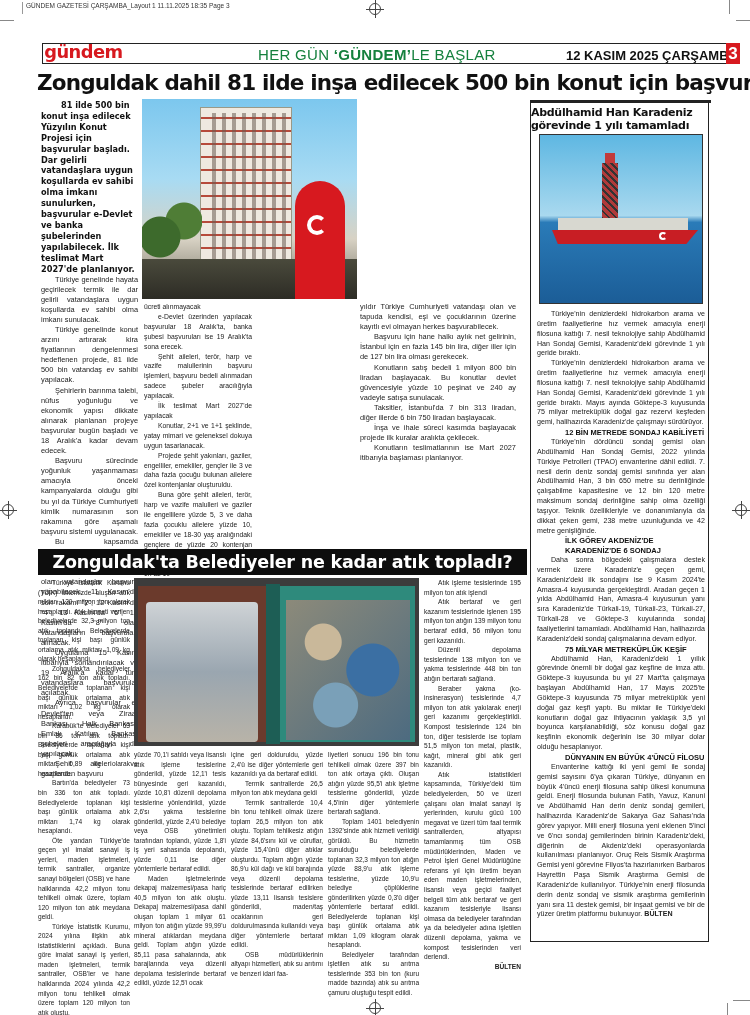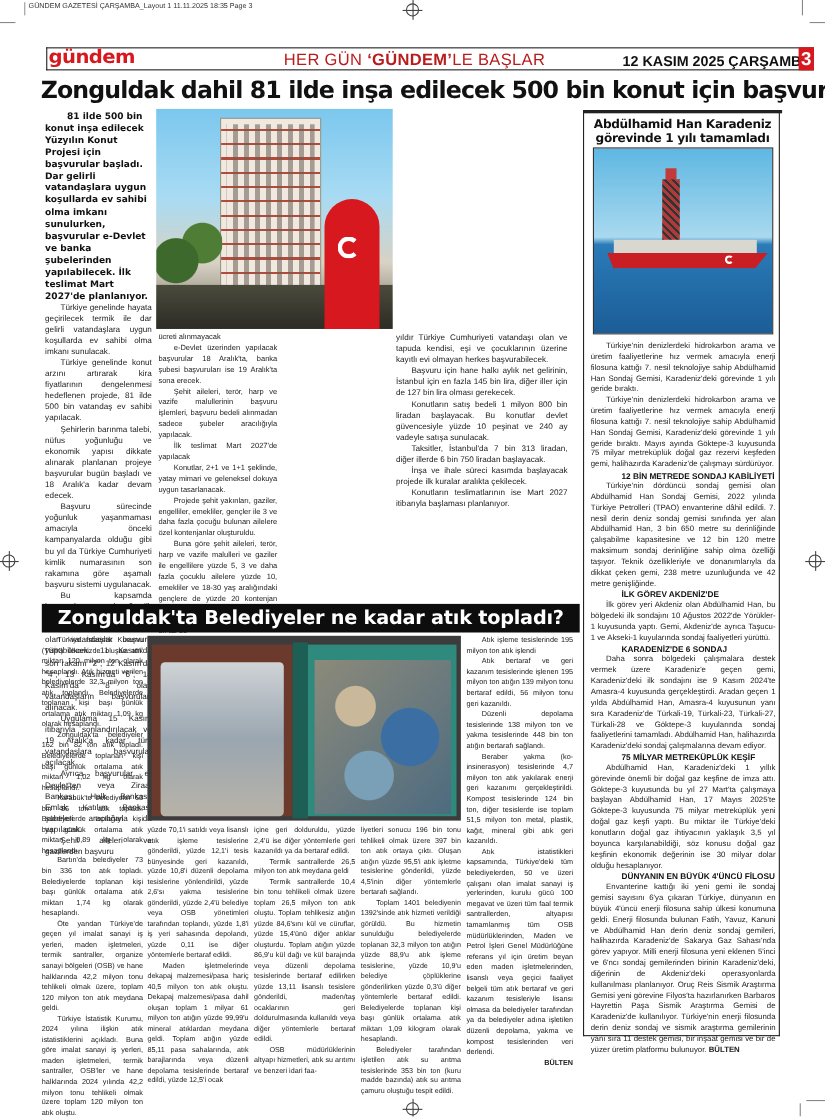--- a/index.html
+++ b/index.html
@@ -6,39 +6,39 @@
 body{width:750px;height:1015px;background:#fff;position:relative;overflow:hidden;font-family:"Liberation Sans",sans-serif;color:#1a1a1a}
 .abs{position:absolute}
 .slug{left:22px;top:2px;font-size:6.5px;color:#333;border-left:1px solid #999;padding-left:3px;height:12px;line-height:8px}
 .crop{background:#888}
 .reg{width:12px;height:12px;border:1px solid #444;border-radius:50%}
 .reg::before,.reg::after{content:"";position:absolute;background:#444}
 .reg::before{left:5px;top:-4px;width:1px;height:18px}
 .reg::after{top:5px;left:-4px;height:1px;width:18px}
 .masthead{left:42px;top:43px;width:698px;height:21px;border:1px solid #222;border-right:none;display:flex;align-items:flex-start}
 .logo{color:#d7191f;font-weight:bold;font-size:17px;font-family:"DejaVu Sans",sans-serif;letter-spacing:-0.5px;margin-left:3px;line-height:1;transform:scaleX(1.05)}
-.slogan{position:absolute;left:215px;top:2px;font-size:15px;color:#b91c1c;letter-spacing:0.3px}
+.slogan{position:absolute;left:215px;top:2px;font-size:15px;color:#15803d;letter-spacing:0.3px}
 .slogan b{font-weight:bold}
 .date{position:absolute;left:523px;top:4px;font-size:13px;font-weight:bold;color:#111}
 .pno{position:absolute;right:0;top:-1px;width:14px;height:21px;background:#d7191f;color:#fff;font-weight:bold;font-size:17px;text-align:center;line-height:21px}
 .h1{left:37px;top:70px;width:720px;font-size:21.5px;font-weight:bold;font-family:"DejaVu Sans",sans-serif;letter-spacing:-0.8px;white-space:nowrap;color:#111}
 .col{font-size:7.4px;line-height:10.1px;color:#222;text-align:justify;hyphens:auto}
 .col p{text-indent:14px}
 .lead{font-family:"DejaVu Sans",sans-serif;font-weight:bold;font-size:8.2px;line-height:10.9px;color:#111;text-align:left}
 .lead::first-line{}
 .photo1{left:142px;top:99px;width:215px;height:200px;overflow:hidden;background:linear-gradient(180deg,#7cc7ee 0%,#a8dbf3 40%,#d8d2c4 70%,#6d6a5c 100%)}
 .photo1 .bld{position:absolute;left:58px;top:8px;width:92px;height:160px;background:repeating-linear-gradient(180deg,#efe9e0 0 9px,#b64a3a 9px 11px,#efe9e0 11px 13px);border:1px solid #998}
 .photo1 .win{position:absolute;background:repeating-linear-gradient(90deg,transparent 0 6px,#6b5c52 6px 10px);top:14px;bottom:30px;left:64px;width:80px;opacity:.55}
 .photo1 .flag{position:absolute;right:12px;top:82px;width:50px;height:120px;background:#d7191f;border-radius:25px 25px 0 0}
 .photo1 .flag i{position:absolute;left:12px;top:34px;width:20px;height:20px;border-radius:50%;border:4px solid #fff;border-right-color:transparent}
 .photo1 .ground{position:absolute;left:0;bottom:0;width:100%;height:40px;background:linear-gradient(180deg,#4a4a3c,#2d2c25)}
 .photo1 .trees{position:absolute;left:0;bottom:30px;width:60px;height:80px;background:radial-gradient(circle at 30% 60%,#3d6a2c 0 20px,transparent 21px),radial-gradient(circle at 70% 40%,#4f7d36 0 18px,transparent 19px)}
 .sidebox{left:530px;top:100px;width:179px;height:842px;border:1px solid #222;border-top:none}
 .sidebox .bar{position:absolute;left:-1px;top:0;width:181px;height:3px;background:#222}
-.sidetitle{position:absolute;left:0;top:6px;width:179px;text-align:center;font-family:"DejaVu Sans",sans-serif;font-weight:bold;font-size:11px;line-height:13px;color:#111;letter-spacing:-0.3px}
+.sidetitle{position:absolute;left:0;top:6px;width:179px;font-family:"DejaVu Sans",sans-serif;font-weight:bold;font-size:11px;line-height:13px;color:#111;letter-spacing:-0.3px}
 .photo2{position:absolute;left:8px;top:34px;width:164px;height:170px;background:linear-gradient(180deg,#5eb7e2 0%,#a9d9ef 48%,#2a7bb8 52%,#1b5d97 100%);border:1px solid #333;overflow:hidden}
 .photo2 .hull{position:absolute;left:12px;top:95px;width:146px;height:14px;background:#c81e24;clip-path:polygon(0 0,100% 0,92% 100%,4% 100%)}
 .photo2 .deck{position:absolute;left:18px;top:83px;width:130px;height:13px;background:#d8d8d0}
 .photo2 .derrick{position:absolute;left:62px;top:28px;width:16px;height:56px;background:repeating-linear-gradient(45deg,#333 0 2px,#b03a3a 2px 5px)}
 .photo2 .crown{position:absolute;left:65px;top:18px;width:10px;height:12px;background:#c23a3a}
 .photo2 .moon{position:absolute;left:119px;top:97px;width:8px;height:8px;border-radius:50%;border:2px solid #fff;border-right-color:transparent}
 .sidecol{position:absolute;left:6px;top:210px;width:168px}
 .sub{font-weight:bold;font-size:7.5px;padding-left:14px;color:#111;text-indent:0}
 .h2{left:38px;top:549px;width:489px;height:26px;background:#0d0d0d;color:#fff;font-family:"DejaVu Sans",sans-serif;font-weight:bold;font-size:17.5px;text-align:center;line-height:26px;letter-spacing:-0.2px}
 .photo3{left:134px;top:578px;width:285px;height:168px;background:#3c3c3c;overflow:hidden}
@@ -126,21 +126,20 @@
     <div class="deck"></div>
     <div class="hull"></div>
     <div class="moon"></div>
   </div>
   <div class="sidecol col" style="font-size:7.1px;line-height:9.85px">
     <p>Türkiye'nin denizlerdeki hidrokarbon arama ve üretim faaliyetlerine hız vermek amacıyla enerji filosuna kattığı 7. nesil teknolojiye sahip Abdülhamid Han Sondaj Gemisi, Karadeniz'deki görevinde 1 yılı geride bıraktı.</p>
     <p>Türkiye'nin denizlerdeki hidrokarbon arama ve üretim faaliyetlerine hız vermek amacıyla enerji filosuna kattığı 7. nesil teknolojiye sahip Abdülhamid Han Sondaj Gemisi, Karadeniz'deki görevinde 1 yılı geride bıraktı. Mayıs ayında Göktepe-3 kuyusunda 75 milyar metreküplük doğal gaz rezervi keşfeden gemi, halihazırda Karadeniz'de çalışmayı sürdürüyor.</p>
     <p class="sub">12 BİN METREDE SONDAJ KABİLİYETİ</p>
     <p>Türkiye'nin dördüncü sondaj gemisi olan Abdülhamid Han Sondaj Gemisi, 2022 yılında Türkiye Petrolleri (TPAO) envanterine dâhil edildi. 7. nesil derin deniz sondaj gemisi sınıfında yer alan Abdülhamid Han, 3 bin 650 metre su derinliğinde çalışabilme kapasitesine ve 12 bin 120 metre maksimum sondaj derinliğine sahip olma özelliği taşıyor. Teknik özellikleriyle ve donanımlarıyla da dikkat çeken gemi, 238 metre uzunluğunda ve 42 metre genişliğinde.</p>
     <p class="sub">İLK GÖREV AKDENİZ'DE</p>
-    <p>İlk görev yeri Akdeniz olan Abdülhamid Han, bu bölgedeki ilk sondajını 10 Ağustos 2022'de Yörükler-1 kuyusunda yaptı. Gemi, Akdeniz'de ayrıca Taşucu-1 ve Akseki-1 kuyularında sondaj faaliyetleri yürüttü.</p>
     <p class="sub">KARADENİZ'DE 6 SONDAJ</p>
     <p>Daha sonra bölgedeki çalışmalara destek vermek üzere Karadeniz'e geçen gemi, Karadeniz'deki ilk sondajını ise 9 Kasım 2024'te Amasra-4 kuyusunda gerçekleştirdi. Aradan geçen 1 yılda Abdülhamid Han, Amasra-4 kuyusunun yanı sıra Karadeniz'de Türkali-19, Türkali-23, Türkali-27, Türkali-28 ve Göktepe-3 kuyularında sondaj faaliyetlerini tamamladı. Abdülhamid Han, halihazırda Karadeniz'deki sondaj çalışmalarına devam ediyor.</p>
     <p class="sub">75 MİLYAR METREKÜPLÜK KEŞİF</p>
     <p>Abdülhamid Han, Karadeniz'deki 1 yıllık görevinde önemli bir doğal gaz keşfine de imza attı. Göktepe-3 kuyusunda bu yıl 27 Mart'ta çalışmaya başlayan Abdülhamid Han, 17 Mayıs 2025'te Göktepe-3 kuyusunda 75 milyar metreküplük yeni doğal gaz keşfi yaptı. Bu miktar ile Türkiye'deki konutların doğal gaz ihtiyacının yaklaşık 3,5 yıl boyunca karşılanabildiği, söz konusu doğal gaz keşfinin ekonomik değerinin ise 30 milyar dolar olduğu hesaplanıyor.</p>
     <p class="sub">DÜNYANIN EN BÜYÜK 4'ÜNCÜ FİLOSU</p>
     <p><span>Envanterine kattığı iki yeni gemi ile sondaj gemisi sayısını 6'ya çıkaran Türkiye, dünyanın en büyük 4'üncü enerji filosuna sahip ülkesi konumuna geldi. Enerji filosunda bulunan Fatih, Yavuz, Kanuni ve Abdülhamid Han derin deniz sondaj gemileri, halihazırda Karadeniz'de Sakarya Gaz Sahası'nda görev yapıyor. Milli enerji filosuna yeni eklenen 5'inci ve 6'ncı sondaj gemilerinden birinin Karadeniz'deki, diğerinin de Akdeniz'deki operasyonlarda kullanılması planlanıyor. Oruç Reis Sismik Araştırma Gemisi yeni görevine Filyos'ta hazırlanırken Barbaros Hayrettin Paşa Sismik Araştırma Gemisi de Karadeniz'de kullanılıyor. Türkiye'nin enerji filosunda derin deniz sondaj ve sismik araştırma gemilerinin yanı sıra 11 destek gemisi, bir inşaat gemisi ve bir de yüzer üretim platformu bulunuyor.</span> <span class="sig">BÜLTEN</span></p>
   </div>
 </div>
 
 <div class="abs h2">Zonguldak'ta Belediyeler ne kadar atık topladı?</div>

